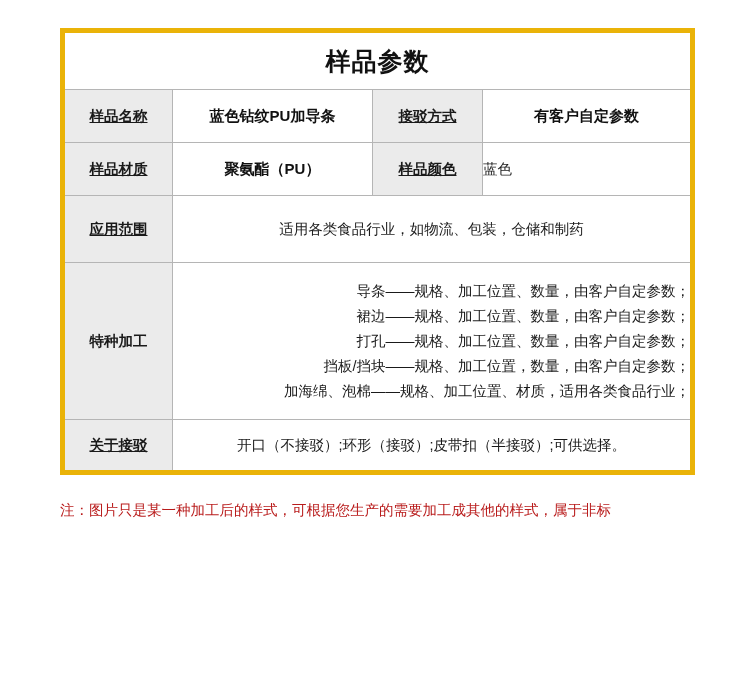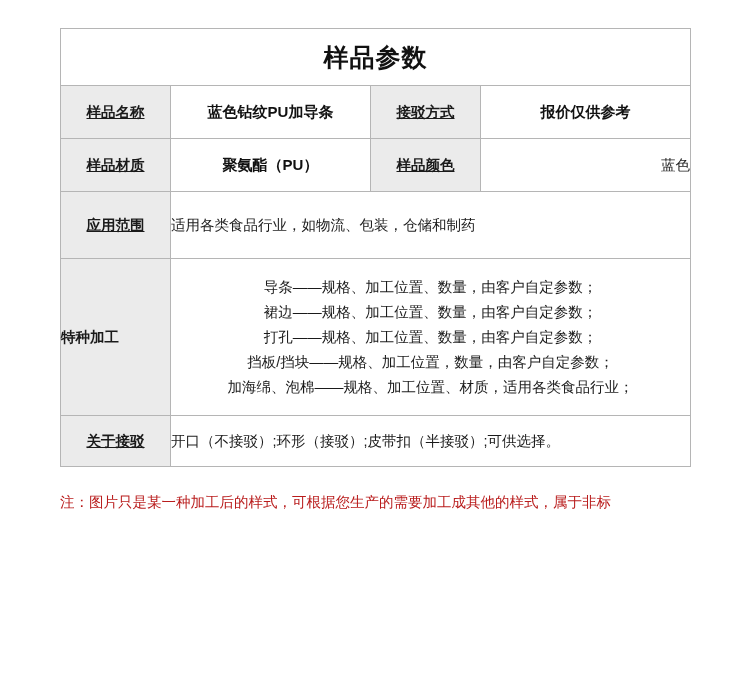--- a/index.html
+++ b/index.html
@@ -18,21 +18,21 @@
     position: relative;
     width: 750px;
     height: 679px;
     box-sizing: border-box;
     padding: 28px 60px 0 60px;
   }
   table.spec {
     width: 630px;
     border-collapse: collapse;
     table-layout: fixed;
-    border: 1px solid #eab308;
+    border: 5px solid #eab308;
   }
   table.spec td {
     border: 1px solid #b5b5b5;
     padding: 0;
     vertical-align: middle;
   }
   .title-cell {
     height: 56px;
     text-align: center;
     font-size: 25px;
@@ -44,54 +44,55 @@
     background: #ebebeb;
     text-align: center;
     font-size: 14.5px;
     font-weight: bold;
     color: #1a1a1a;
     width: 110px;
     text-decoration: underline;
   }
   .label-mid {
     background: #ebebeb;
+    text-align: center;
     font-size: 14.5px;
     font-weight: bold;
     color: #1a1a1a;
     width: 110px;
   }
   .value-bold {
     text-align: center;
     font-size: 15px;
     font-weight: bold;
     color: #111;
     margin-left: 36px;
   }
   .value-plain {
     font-size: 14.5px;
     color: #1a1a1a;
     padding-left: 24px;
-    text-align: left;
+    text-align: center;
   }
   .value-center {
     font-size: 14.5px;
     color: #1a1a1a;
-    text-align: right;
+    text-align: left;
   }
   .r1 td, .r2 td { height: 52px; }
   .r3 td { height: 56px; }
   .r4 td { height: 66px; }
   .r5 td { height: 156px; }
   .r6 td { height: 50px; }
   .multiline {
     font-size: 14.5px;
     line-height: 25px;
     color: #1a1a1a;
     padding: 10px 0 10px 24px;
-    text-align: center;
+    text-align: right;
   }
   .multiline div { white-space: nowrap; }
   .note {
     margin-top: 22px;
     width: 630px;
     font-size: 14.5px;
     line-height: 27px;
     color: #b91c1c;
     text-align: left;
   }
@@ -110,21 +111,21 @@
     </colgroup>
     <tbody>
       <tr>
         <td class="title-cell" colspan="4">样品参数</td>
       </tr>
 
       <tr class="r1">
         <td class="label">样品名称</td>
         <td class="value-bold">蓝色钻纹PU加导条</td>
         <td class="label">接驳方式</td>
-        <td class="value-bold">报价仅供参考</td>
+        <td class="value-bold">有客户自定参数</td>
       </tr>
 
       <tr class="r2">
         <td class="label">样品材质</td>
         <td class="value-bold">聚氨酯（PU）</td>
         <td class="label">样品颜色</td>
         <td class="value-center">蓝色</td>
       </tr>
 
 

